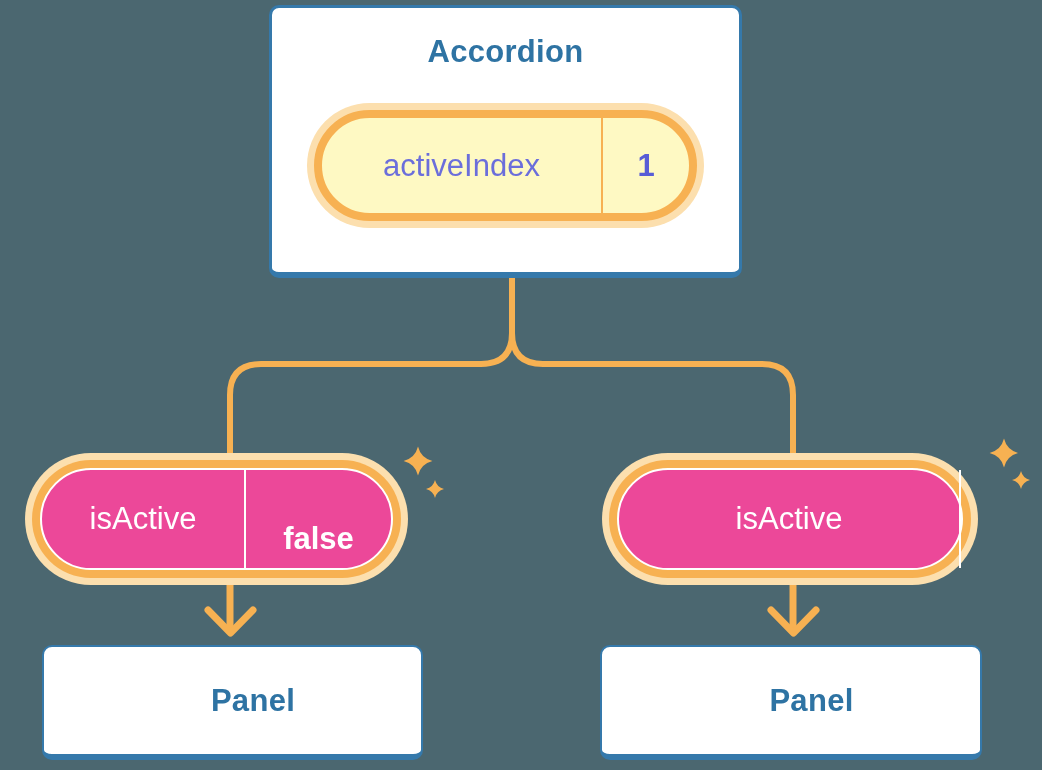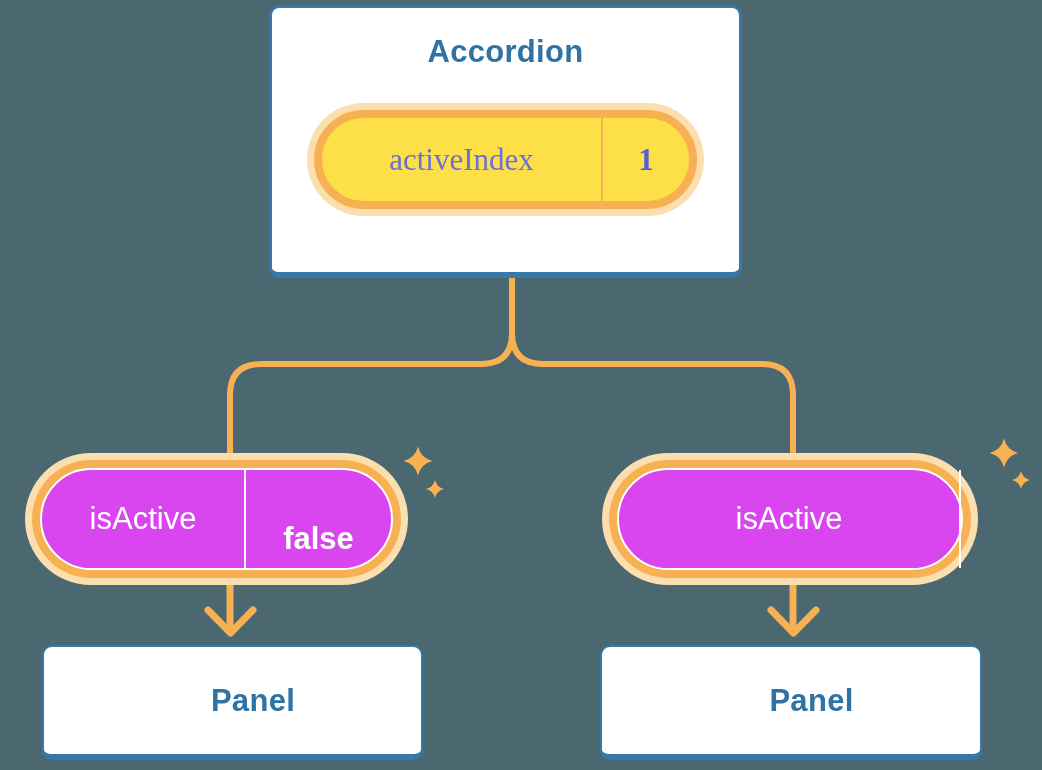--- a/index.html
+++ b/index.html
@@ -45,25 +45,24 @@
     letter-spacing: 0.3px;
   }
   .pill {
     box-sizing: border-box;
     border-radius: 999px;
     display: flex;
     align-items: stretch;
   }
   .pill-root {
     margin-top: 40px;
-    width: 383px; height: 99px;
-    background: #fde047;
+    width: 383px; height: 111px;
+    background: #fef9c3;
     border: 8px solid #f7b152;
     box-shadow: 0 0 0 7px #fcdfae;
-    font-family: Liberation Serif, serif;
   }
   .pill-root .pill-left-section {
     flex: 1;
     display: flex; align-items: center; justify-content: center;
     color: #6b6edb;
     font-size: 31px;
   }
   .pill-root .pill-divider {
     width: 2px;
     background: #f7b152;
@@ -71,21 +70,21 @@
   .pill-root .pill-right-section {
     width: 86px;
     display: flex; align-items: center; justify-content: center;
     color: #585dd6;
     font-size: 31px;
     font-weight: 700;
   }
   .pill-child {
     position: absolute;
     z-index: 2;
-    background: #d946ef;
+    background: #ec4899;
     border: 2px solid #ffffff;
     box-shadow: 0 0 0 8px #f7b152, 0 0 0 15px #fcdfae;
     color: #ffffff;
     font-size: 31px;
   }
   .pill-child .pill-left-section {
     flex: 1;
     display: flex; align-items: center; justify-content: center;
   }
   .pill-child .pill-divider {

